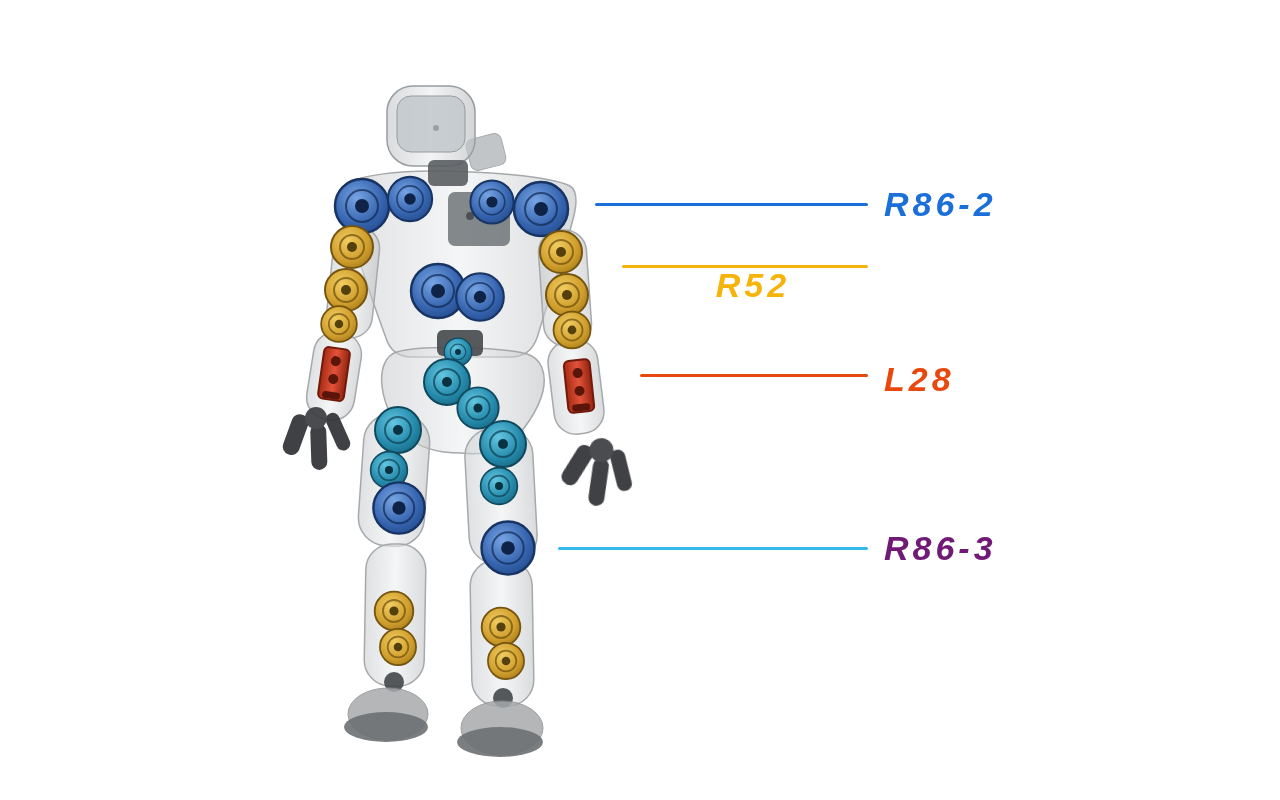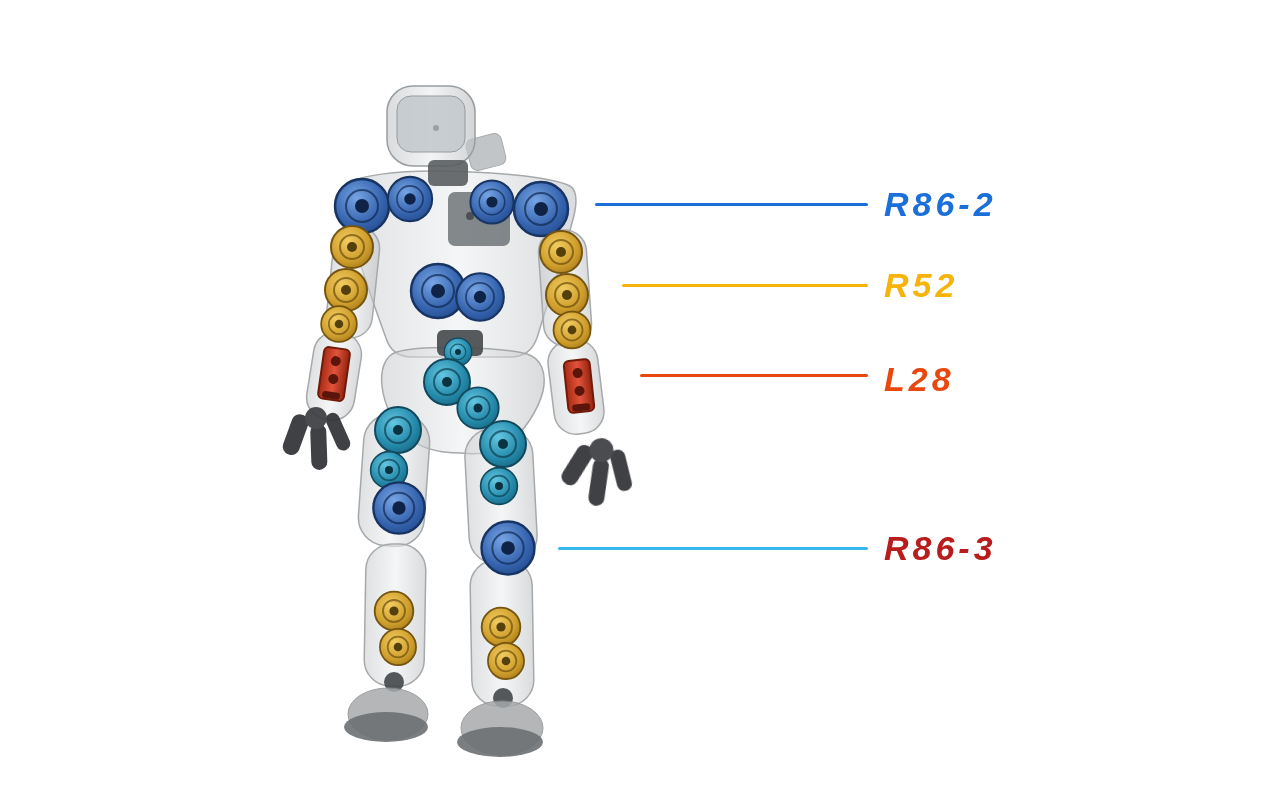--- a/index.html
+++ b/index.html
@@ -185,28 +185,28 @@
       <ellipse cx="502" cy="728" rx="41" ry="27" fill="#a7aaac" opacity="0.85" stroke="#8b8e90"></ellipse>
       <ellipse cx="500" cy="742" rx="43" ry="15" fill="#6d7072" opacity="0.9"></ellipse>
     </g>
   </svg>
 
   <div class="callout" style="top:184px; left:595px;">
     <div class="line" style="width: 273px; background: rgb(26, 111, 216);"></div>
     <span class="label" style="color: rgb(26, 111, 216);">R86-2</span>
   </div>
 
-  <div class="callout" style="top:265px; left:622px;">
+  <div class="callout" style="top:265px; left:622px;flex-direction:column;">
     <div class="line" style="width: 246px; background: rgb(246, 180, 10);"></div>
     <span class="label" style="color: rgb(246, 180, 10);">R52</span>
   </div>
 
   <div class="callout" style="top:355px; left:640px;">
     <div class="line" style="width: 228px; background: rgb(232, 71, 14);"></div>
     <span class="label" style="color: rgb(232, 71, 14); margin-top: 8px;">L28</span>
   </div>
 
   <div class="callout" style="top:528px; left:558px;">
     <div class="line" style="width: 310px; background: rgb(54, 183, 240);"></div>
-    <span class="label" style="color: #b91c1c;">R86-3</span>
+    <span class="label" style="color: #701a75;">R86-3</span>
   </div>
 
 </div>
 
 </body></html>

